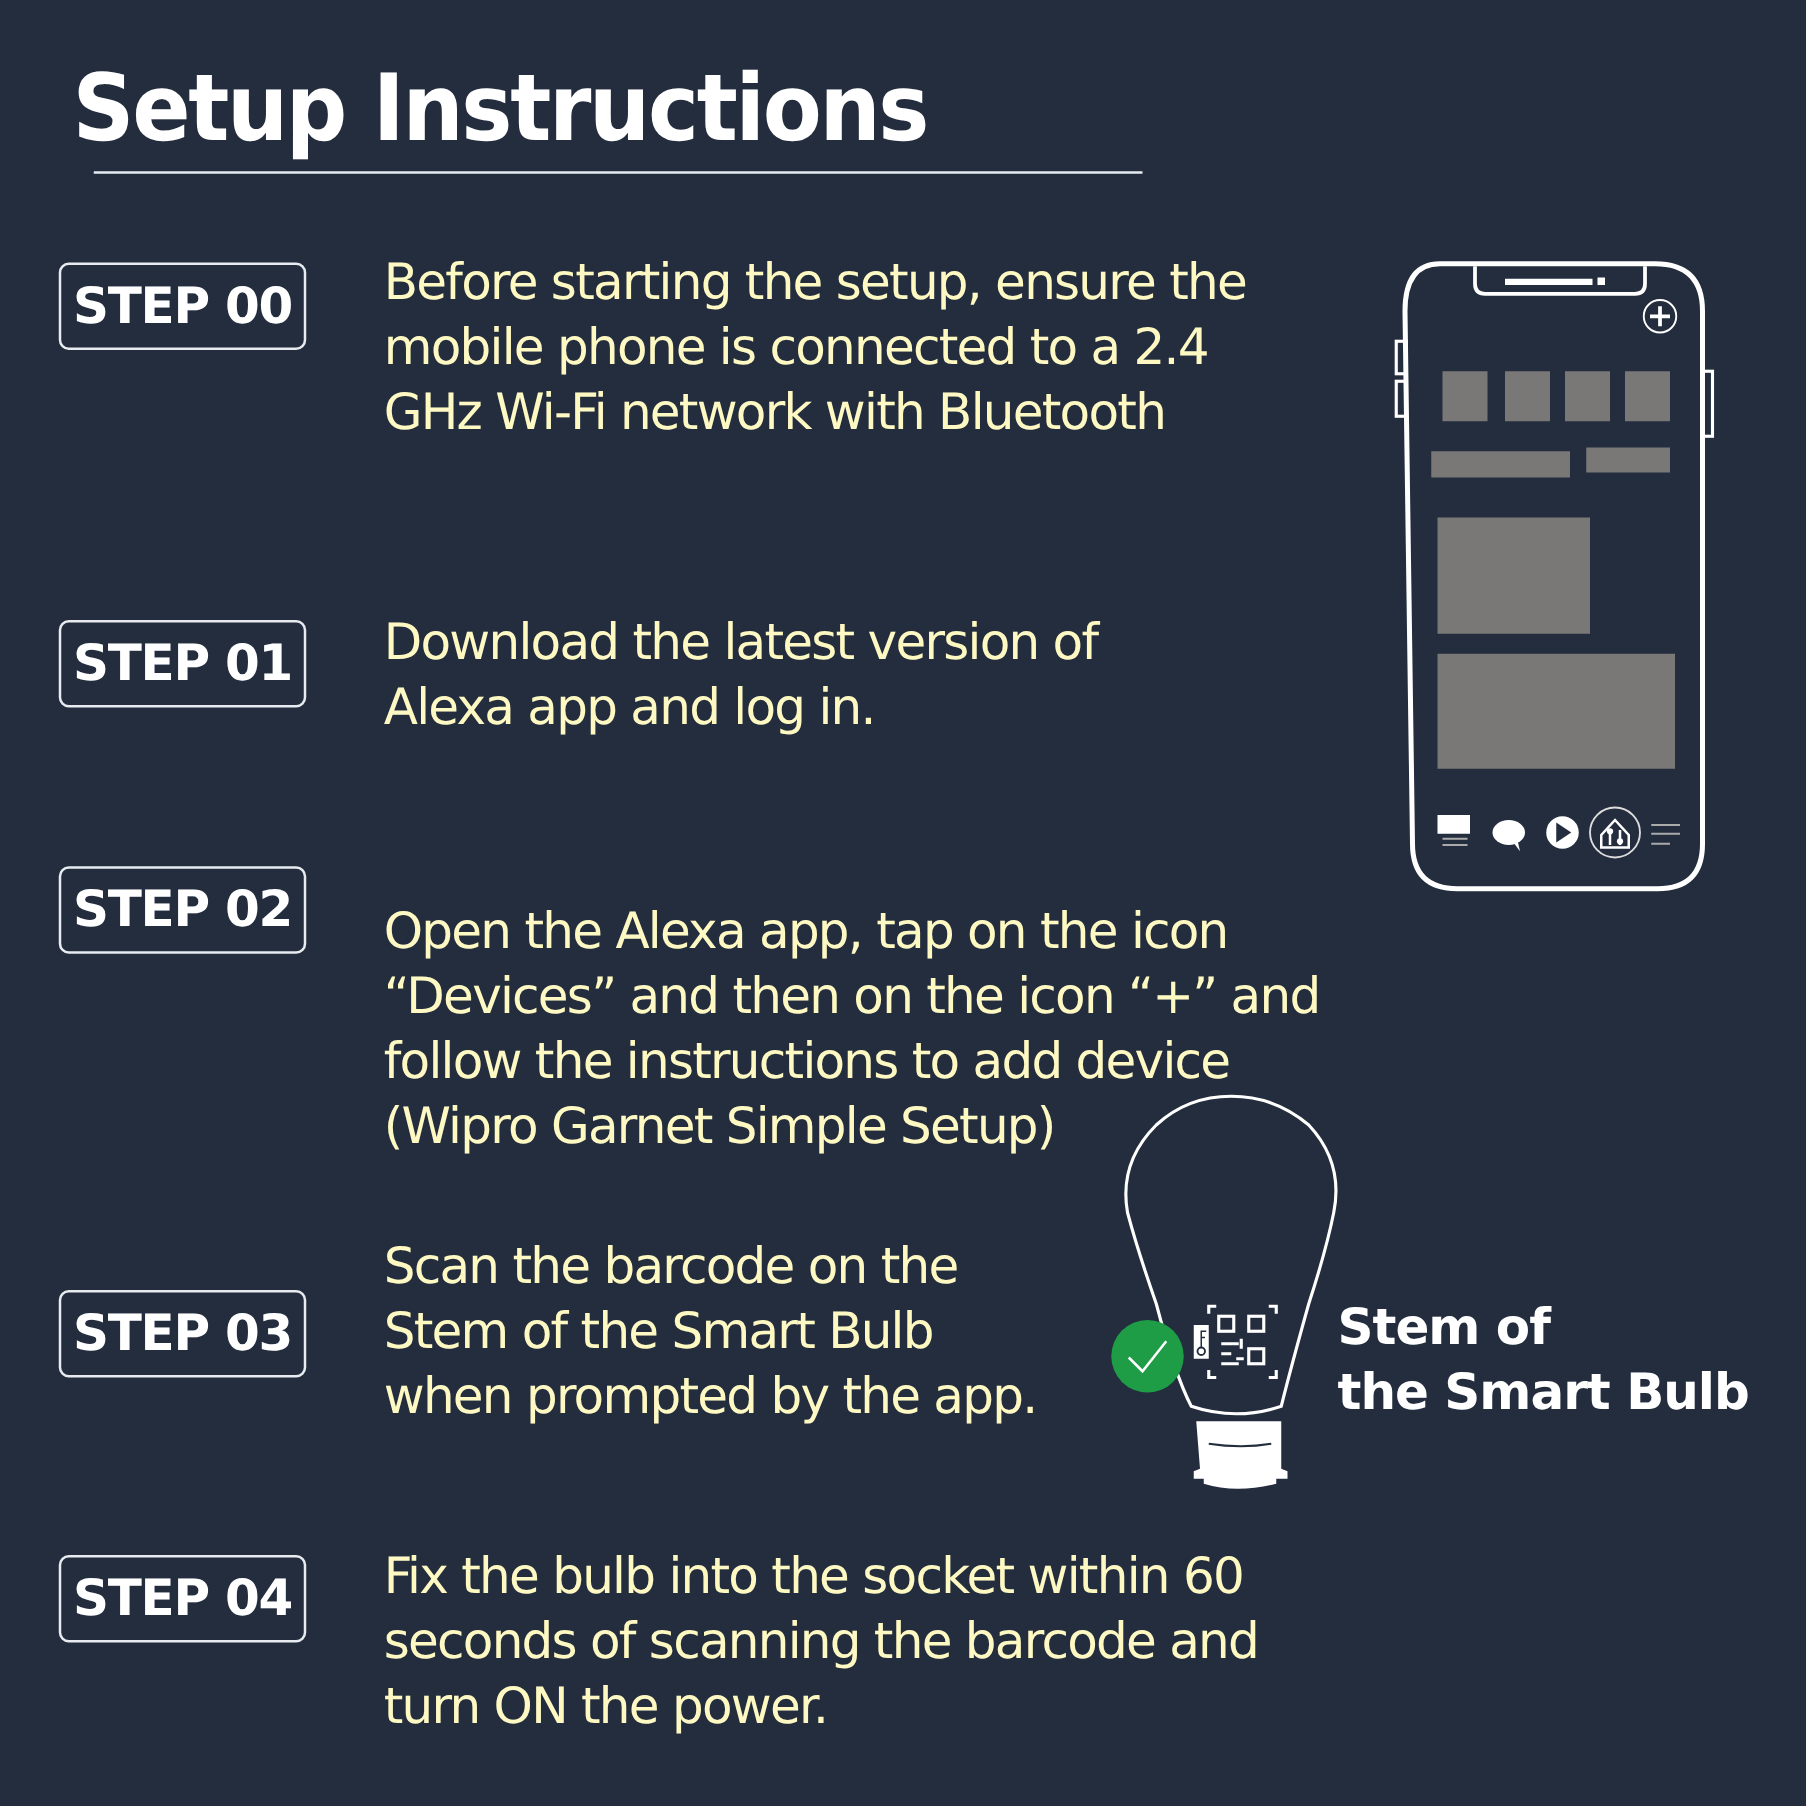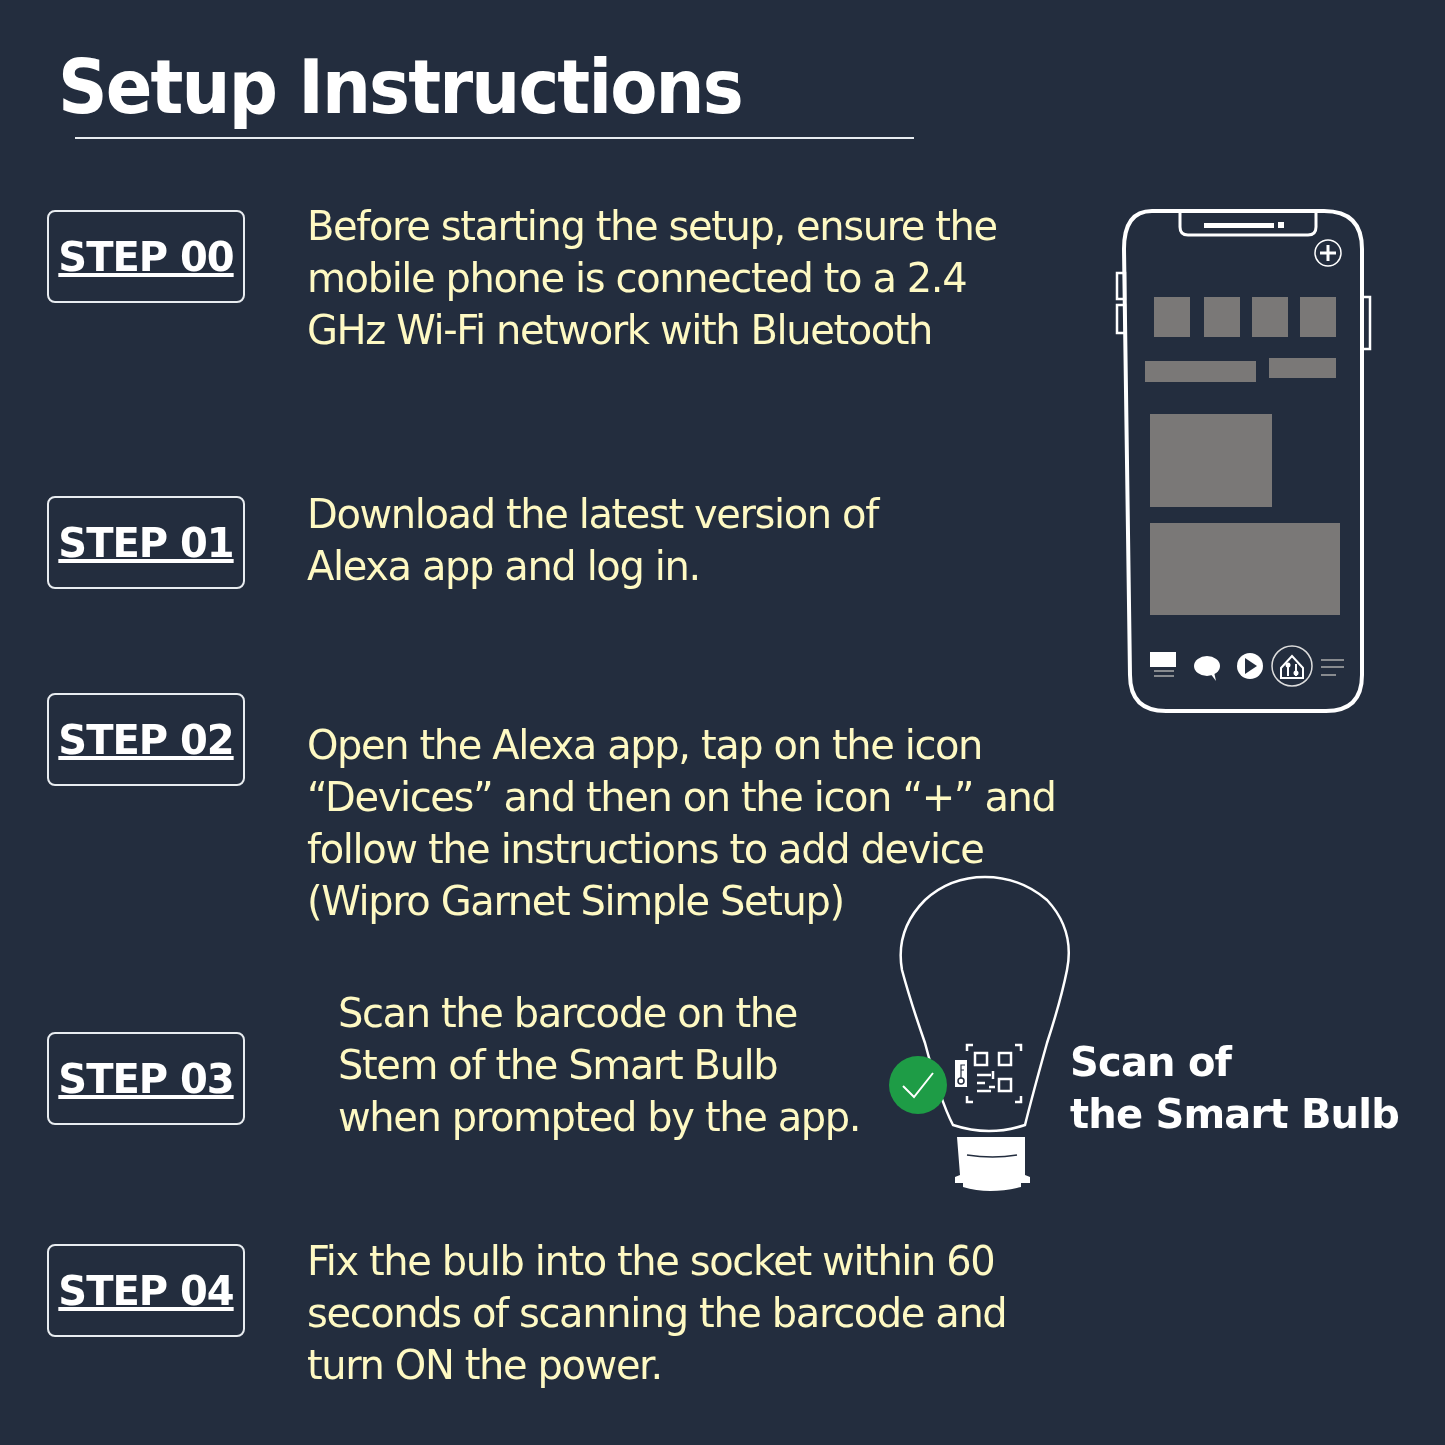--- a/index.html
+++ b/index.html
@@ -20,27 +20,26 @@
     line-height: 1;
     transform: scaleX(0.93);
     transform-origin: left top;
   }
   .title-rule {
     position: absolute; left: 75px; top: 137px;
     width: 839px; height: 2px; background: #e8ecf0;
   }
   .step-badge {
     position: absolute; left: 47px;
-    width: 198px; height: 93px;
+    width: 198px; height: 70px;
     border: 2px solid #e8ecf0; border-radius: 8px;
     box-sizing: border-box;
     display: flex; align-items: center; justify-content: center;
     font-weight: bold; font-size: 40px;
     letter-spacing: -1px;
-    text-decoration: underline;
   }
   .step-text {
     position: absolute; left: 307px;
     font-size: 40px; line-height: 52px;
     font-weight: normal;
     letter-spacing: -1.4px;
     color: #fef9c3;
     white-space: nowrap;
   }
   .step-text b { font-weight: normal; }
@@ -71,21 +70,21 @@
 <div class="step-text" style="top:488px;">
     <div><span>Download the latest version of</span></div>
     <div><span>Alexa app and log in.</span></div>
   </div>
 <div class="step-text" style="top:683px;margin-top:36px;">
     <div><span>Open the Alexa app, tap on the icon</span></div>
     <div><span>“Devices” and then on the icon “+” and</span></div>
     <div><span>follow the instructions to add device</span></div>
     <div><span>(Wipro Garnet Simple Setup)</span></div>
   </div>
-<div class="step-text" style="top:987px;margin-left:31px;">
+<div class="step-text" style="top:987px;">
     <div><span>Scan the barcode on the</span></div>
     <div><b>Stem of the Smart Bulb</b></div>
     <div><span>when prompted by the app.</span></div>
   </div>
 <div class="step-text" style="top:1235px;">
     <div><span>Fix the bulb into the socket within 60</span></div>
     <div><span>seconds of scanning the barcode and</span></div>
     <div><span>turn ON the power.</span></div>
   </div>
 
@@ -159,15 +158,15 @@
     <circle cx="76" cy="206" r="3" fill="none" stroke="#232d3e" stroke-width="1.5"></circle>
     <path d="M76 203 V190 H80 M76 195 H79" stroke="#232d3e" stroke-width="1.2" fill="none"></path>
   </g>
   <g>
     <circle cx="33" cy="210" r="29" fill="#1e9c46"></circle>
     <path d="M18 211 L29 222 L48 198" fill="none" stroke="#fff" stroke-width="2"></path>
   </g>
 </svg>
 
 <div class="bulb-label">
-  <div>Scan of</div>
+  <div>Stem of</div>
   <div>the Smart Bulb</div>
 </div>
 
 </body></html>

